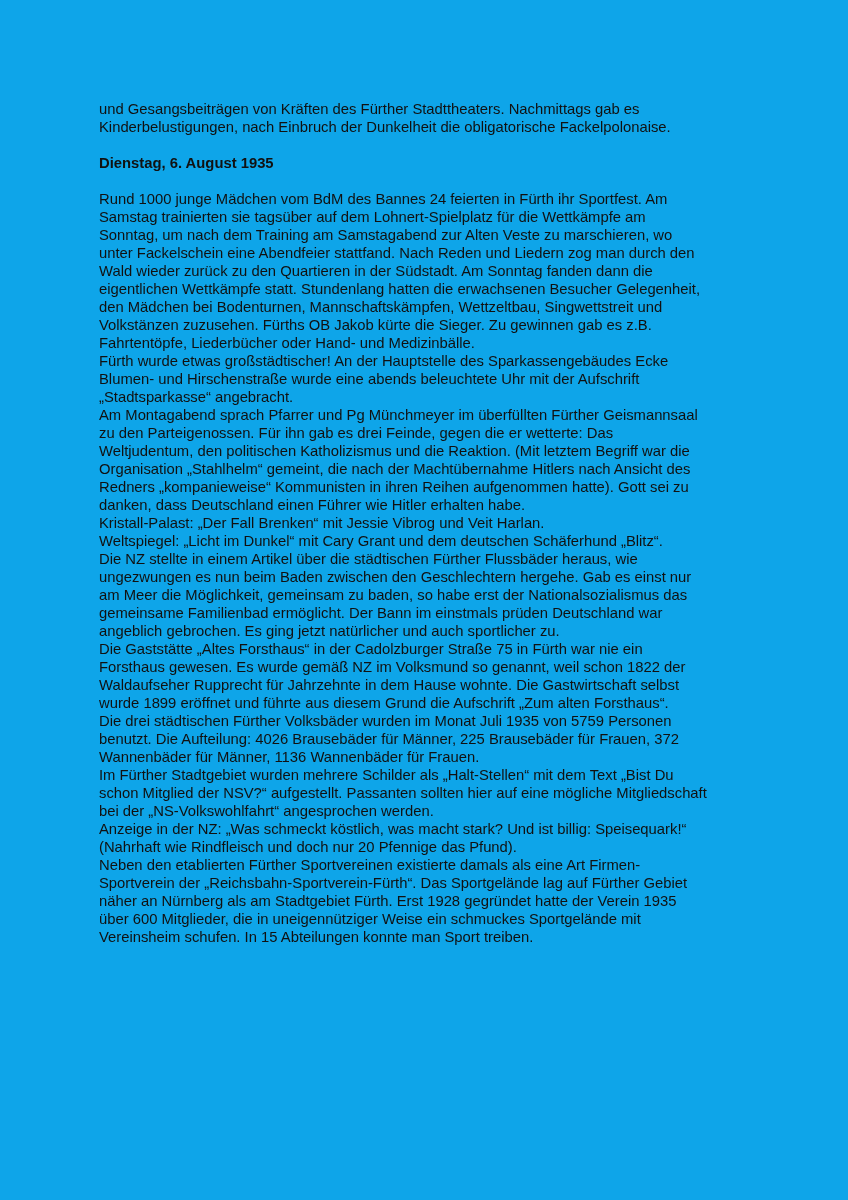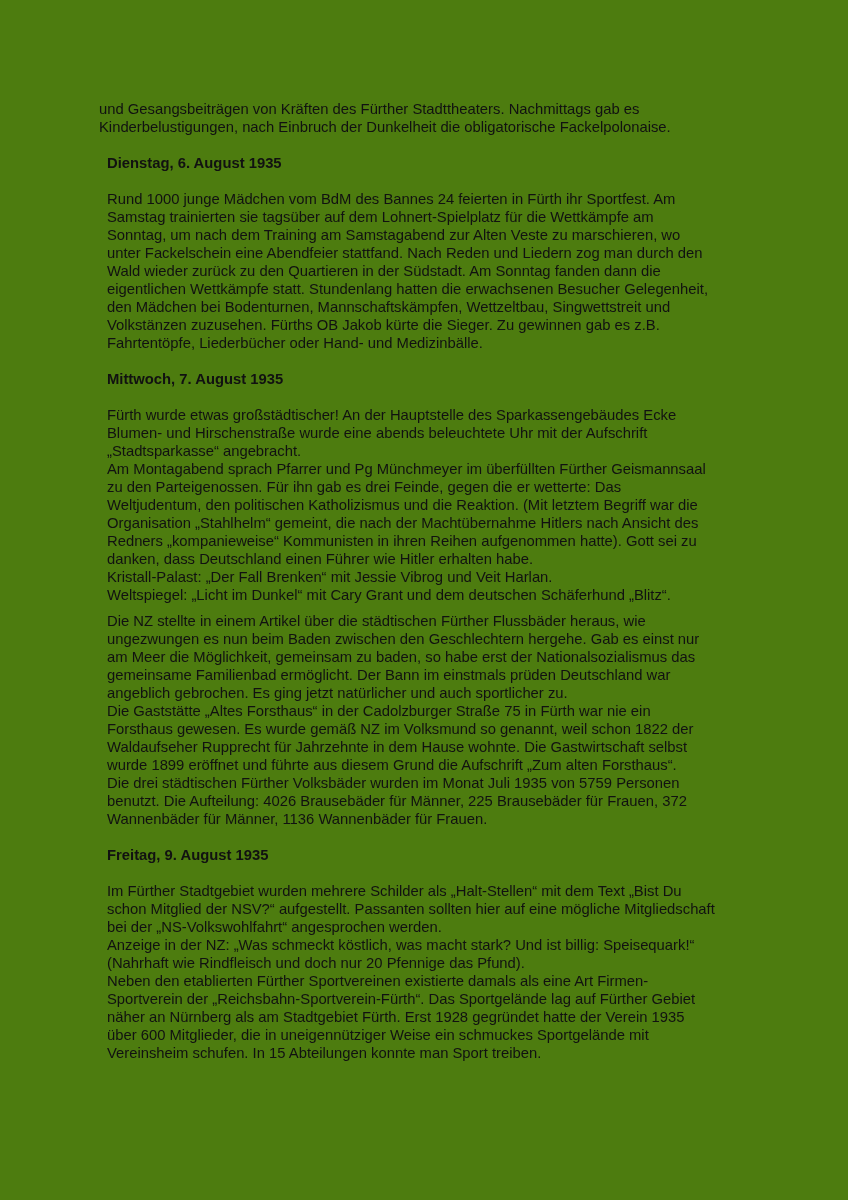--- a/index.html
+++ b/index.html
@@ -5,42 +5,42 @@
 <style>
   html, body {
     margin: 0;
     padding: 0;
     background: #ffffff;
   }
   .page {
     position: relative;
     width: 848px;
     height: 1200px;
-    background: #4d7c0f;
+    background: #0ea5e9;
     box-sizing: border-box;
     padding: 100px 4px 0 99px;
     font-family: "Liberation Sans", "DejaVu Sans", sans-serif;
     font-size: 14.8px;
     line-height: 18px;
     color: #111111;
     overflow: hidden;
   }
   .body-text {
     margin: 0;
     white-space: pre;
     font-weight: normal;
   }
   .day-heading {
     margin: 18px 0;
     font-size: 14.8px;
     line-height: 18px;
     font-weight: bold;
     white-space: pre;
   }
-  section { margin: 8px; padding: 0; }
+  section { margin: 0; padding: 0; }
 </style>
 </head>
 <body>
 
 <div class="page">
 
   <p class="body-text">und Gesangsbeiträgen von Kräften des Fürther Stadttheaters. Nachmittags gab es
 Kinderbelustigungen, nach Einbruch der Dunkelheit die obligatorische Fackelpolonaise.</p>
 
   <section>
@@ -50,21 +50,20 @@
 Sonntag, um nach dem Training am Samstagabend zur Alten Veste zu marschieren, wo
 unter Fackelschein eine Abendfeier stattfand. Nach Reden und Liedern zog man durch den
 Wald wieder zurück zu den Quartieren in der Südstadt. Am Sonntag fanden dann die
 eigentlichen Wettkämpfe statt. Stundenlang hatten die erwachsenen Besucher Gelegenheit,
 den Mädchen bei Bodenturnen, Mannschaftskämpfen, Wettzeltbau, Singwettstreit und
 Volkstänzen zuzusehen. Fürths OB Jakob kürte die Sieger. Zu gewinnen gab es z.B.
 Fahrtentöpfe, Liederbücher oder Hand- und Medizinbälle.</p>
   </section>
 
   <section>
-    <h2 class="day-heading">Mittwoch, 7. August 1935</h2>
     <p class="body-text">Fürth wurde etwas großstädtischer! An der Hauptstelle des Sparkassengebäudes Ecke
 Blumen- und Hirschenstraße wurde eine abends beleuchtete Uhr mit der Aufschrift
 „Stadtsparkasse“ angebracht.
 Am Montagabend sprach Pfarrer und Pg Münchmeyer im überfüllten Fürther Geismannsaal
 zu den Parteigenossen. Für ihn gab es drei Feinde, gegen die er wetterte: Das
 Weltjudentum, den politischen Katholizismus und die Reaktion. (Mit letztem Begriff war die
 Organisation „Stahlhelm“ gemeint, die nach der Machtübernahme Hitlers nach Ansicht des
 Redners „kompanieweise“ Kommunisten in ihren Reihen aufgenommen hatte). Gott sei zu
 danken, dass Deutschland einen Führer wie Hitler erhalten habe.
 Kristall-Palast: „Der Fall Brenken“ mit Jessie Vibrog und Veit Harlan.
@@ -80,21 +79,20 @@
 Die Gaststätte „Altes Forsthaus“ in der Cadolzburger Straße 75 in Fürth war nie ein
 Forsthaus gewesen. Es wurde gemäß NZ im Volksmund so genannt, weil schon 1822 der
 Waldaufseher Rupprecht für Jahrzehnte in dem Hause wohnte. Die Gastwirtschaft selbst
 wurde 1899 eröffnet und führte aus diesem Grund die Aufschrift „Zum alten Forsthaus“.
 Die drei städtischen Fürther Volksbäder wurden im Monat Juli 1935 von 5759 Personen
 benutzt. Die Aufteilung: 4026 Brausebäder für Männer, 225 Brausebäder für Frauen, 372
 Wannenbäder für Männer, 1136 Wannenbäder für Frauen.</p>
   </section>
 
   <section>
-    <h2 class="day-heading">Freitag, 9. August 1935</h2>
     <p class="body-text">Im Fürther Stadtgebiet wurden mehrere Schilder als „Halt-Stellen“ mit dem Text „Bist Du
 schon Mitglied der NSV?“ aufgestellt. Passanten sollten hier auf eine mögliche Mitgliedschaft
 bei der „NS-Volkswohlfahrt“ angesprochen werden.
 Anzeige in der NZ: „Was schmeckt köstlich, was macht stark? Und ist billig: Speisequark!“
 (Nahrhaft wie Rindfleisch und doch nur 20 Pfennige das Pfund).
 Neben den etablierten Fürther Sportvereinen existierte damals als eine Art Firmen-
 Sportverein der „Reichsbahn-Sportverein-Fürth“. Das Sportgelände lag auf Fürther Gebiet
 näher an Nürnberg als am Stadtgebiet Fürth. Erst 1928 gegründet hatte der Verein 1935
 über 600 Mitglieder, die in uneigennütziger Weise ein schmuckes Sportgelände mit
 Vereinsheim schufen. In 15 Abteilungen konnte man Sport treiben.</p>

